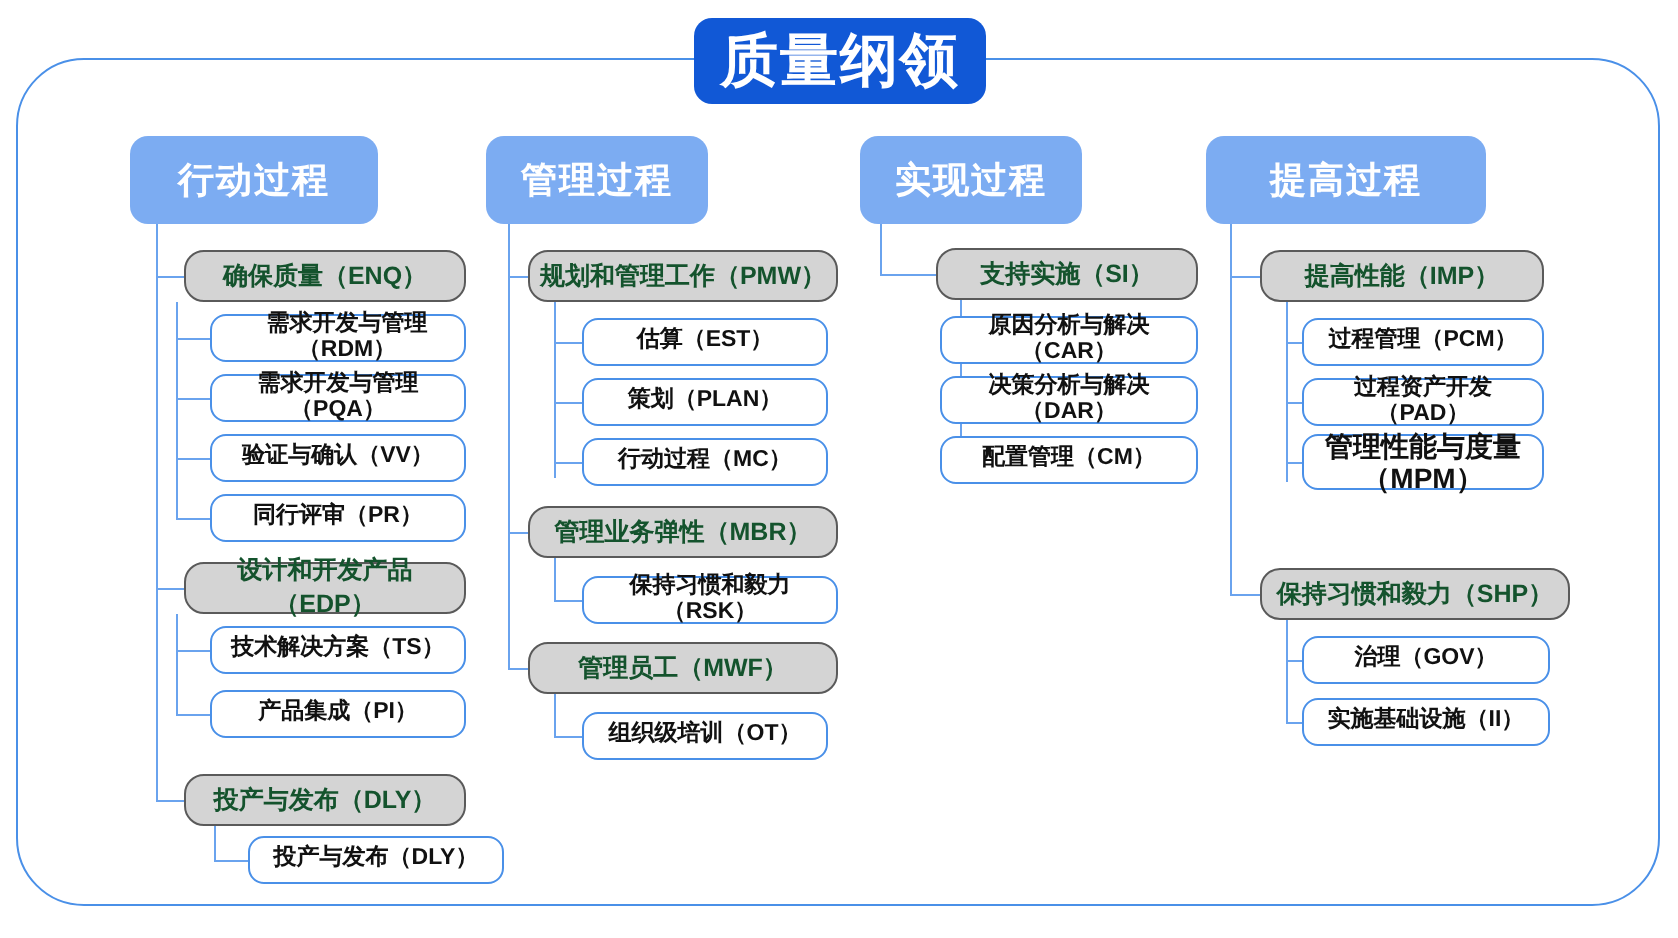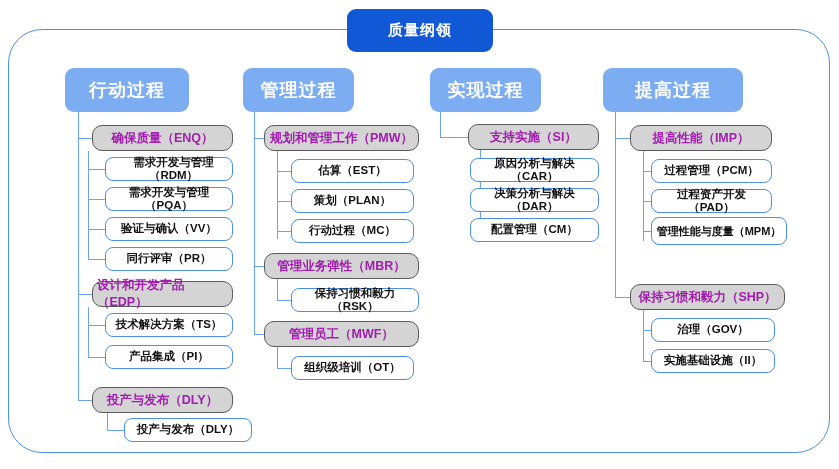--- a/index.html
+++ b/index.html
@@ -38,21 +38,21 @@
   
   .root-title {
     position: absolute;
     left: 347px;
     top: 9px;
     width: 146px;
     height: 43px;
     background: #1158d6;
     border-radius: 9px;
     color: #ffffff;
-    font-size: 15px;
+    font-size: 29px;
     font-weight: bold;
     display: flex;
     align-items: center;
     justify-content: center;
     letter-spacing: 1px;
     box-sizing: border-box;
   }
 
   
   .cat-header {
@@ -69,26 +69,27 @@
     letter-spacing: 1px;
     box-sizing: border-box;
   }
 
   
   .group-box {
     position: absolute;
     background: #d4d4d4;
     border: 1.4px solid #5a5a5a;
     border-radius: 10px;
-    color: #a21caf;
+    color: #14532d;
     font-size: 12.5px;
     font-weight: bold;
     display: flex;
     align-items: center;
     justify-content: center;
+    text-align: center;
     box-sizing: border-box;
     padding: 0 4px;
   }
 
   
   .leaf-box {
     position: absolute;
     background: #ffffff;
     border: 1.2px solid #4a90e8;
     border-radius: 8px;
@@ -208,21 +209,21 @@
 
   <div class="conn-h" style="left:615px; top:138px; width:15px;"></div>
   <div class="group-box" style="left:630px; top:125px; width:142px; height:26px;">提高性能（IMP）</div>
 
   <div class="conn-v" style="left:643px; top:151px; height:90px;"></div>
   <div class="conn-h" style="left:643px; top:171px; width:14px;"></div>
   <div class="leaf-box" style="left:651px; top:159px; width:121px; height:24px;">过程管理（PCM）</div>
   <div class="conn-h" style="left:643px; top:201px; width:14px;"></div>
   <div class="leaf-box" style="left:651px; top:189px; width:121px; height:24px;">过程资产开发（PAD）</div>
   <div class="conn-h" style="left:643px; top:231px; width:14px;"></div>
-  <div class="leaf-box" style="left:651px; top:217px; width:136px; height:28px; font-size:11px;">管理性能与度量（MPM）</div>
+  <div class="leaf-box" style="left:651px; top:217px; width:121px; height:28px; font-size:14px;">管理性能与度量（MPM）</div>
 
   <div class="conn-h" style="left:615px; top:297px; width:15px;"></div>
   <div class="group-box" style="left:630px; top:284px; width:155px; height:26px;">保持习惯和毅力（SHP）</div>
 
   <div class="conn-v" style="left:643px; top:310px; height:52px;"></div>
   <div class="conn-h" style="left:643px; top:330px; width:14px;"></div>
   <div class="leaf-box" style="left:651px; top:318px; width:124px; height:24px;">治理（GOV）</div>
   <div class="conn-h" style="left:643px; top:361px; width:14px;"></div>
   <div class="leaf-box" style="left:651px; top:349px; width:124px; height:24px;">实施基础设施（II）</div>
 

